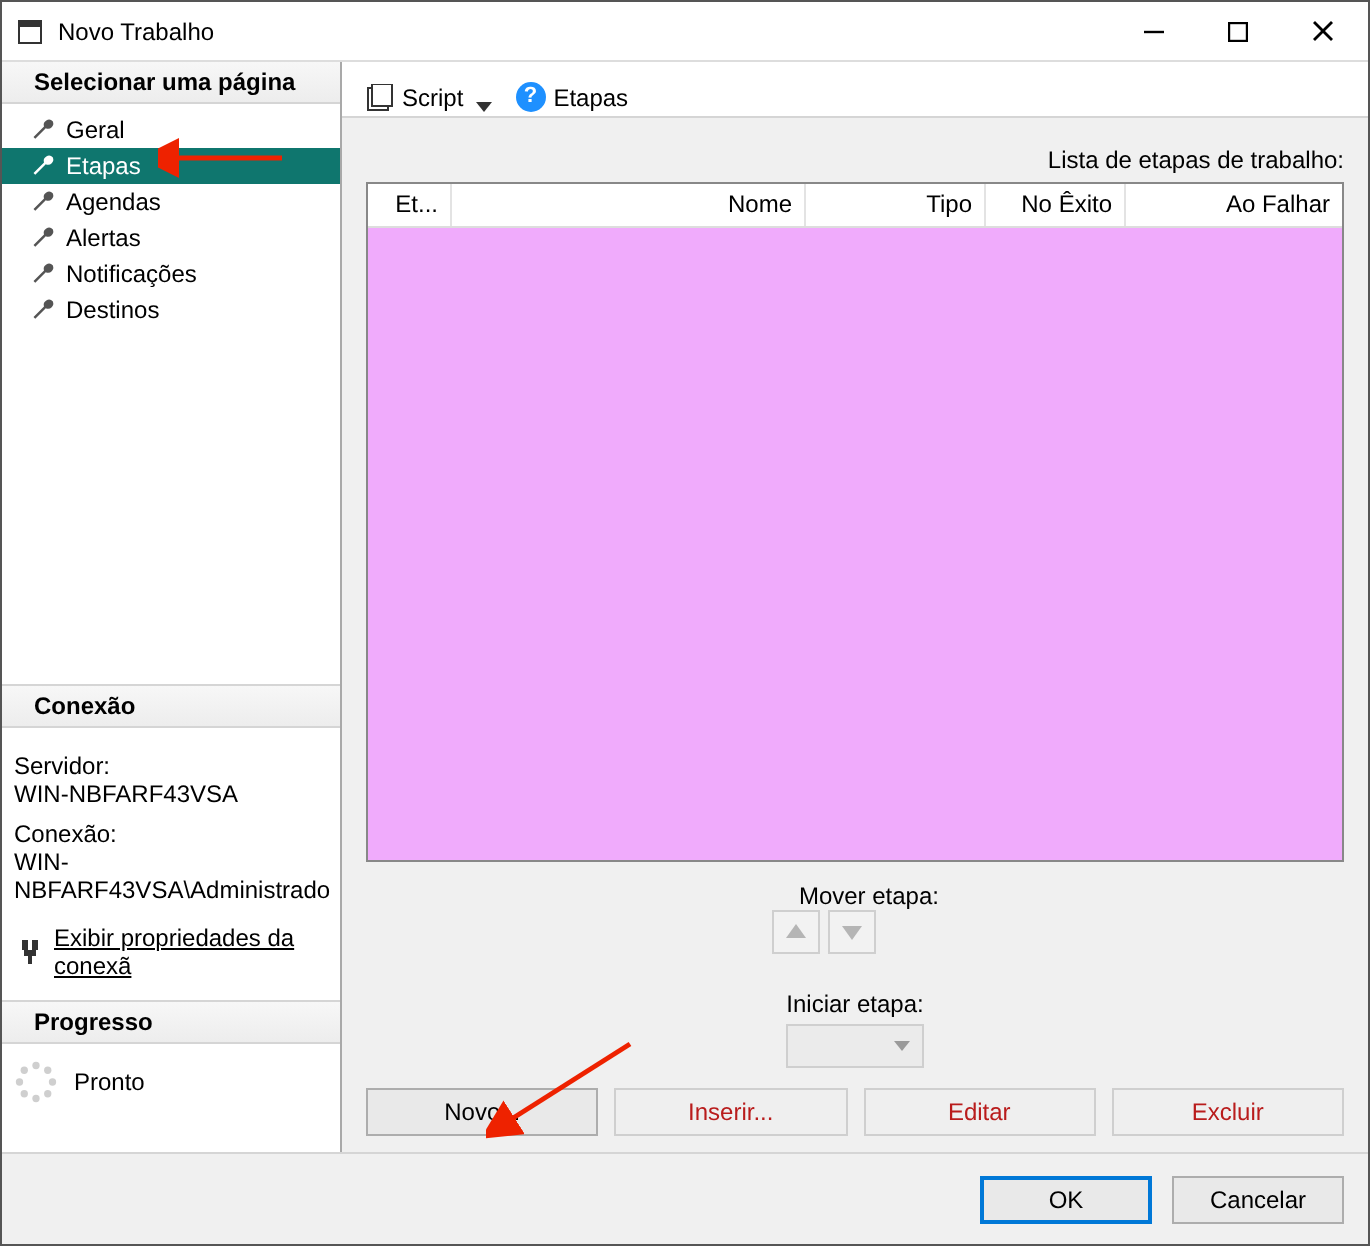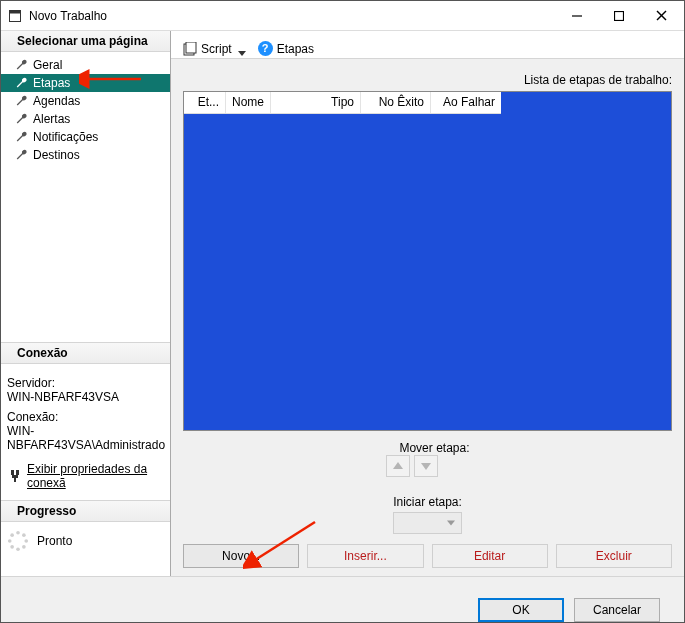--- a/index.html
+++ b/index.html
@@ -28,39 +28,39 @@
   .proplink .plicon { width:16px; height:16px; margin-right:4px; flex:none; }
   .prog-body { padding:8px 6px 24px 6px; display:flex; align-items:center; }
   .spin { width:22px; height:22px; margin-right:8px; }
   .right { flex:1; display:flex; flex-direction:column; min-width:0; }
   .toolbar { height:28px; min-height:28px; display:flex; align-items:center; padding:0 8px; border-bottom:1px solid #d5d5d5; gap:4px; }
   .tb-item { display:flex; align-items:flex-end; height:22px; padding:0 4px; gap:4px; }
   .tri { width:0; height:0; border-left:4px solid transparent; border-right:4px solid transparent; border-top:5px solid #333; margin-left:2px;}
   .help-icon { width:15px; height:15px; border-radius:50%; background:#1e90ff; color:#fff; display:flex; align-items:center; justify-content:center; font-weight:bold; font-size:11px;}
   .main { flex:1; background:#f0f0f0; padding:14px 12px 8px 12px; display:flex; flex-direction:column; min-height:0; }
   .list-label { margin-bottom:4px; }
-  .grid { flex:1; background:#1d4ed8; border:1px solid #888; display:flex; flex-direction:row; min-height:0; }
+  .grid { flex:1; background:#f0abfc; border:1px solid #888; display:flex; flex-direction:column; min-height:0; }
   .grid-head { display:flex; height:22px; background:#fff; border-bottom:1px solid #ddd; }
   .gh { border-right:1px solid #e3e3e3; padding:3px 6px; }
-  .gh.c1{ width:42px;} .gh.c2{ flex:1;} .gh.c3{ width:90px;} .gh.c4{ width:70px;} .gh.c5{ width:70px; border-right:none;}
+  .gh.c1{ width:42px;} .gh.c2{ flex:1;} .gh.c3{ width:90px;} .gh.c4{ width:70px;} .gh.c5{ width:70px; border-right:none;margin-left:38px;}
   .grid-body { flex:1; }
   .move-row { display:flex; align-items:center; margin-top:10px; gap:18px;flex-direction:column; }
   .move-lbl { width:84px; }
   .arrowbtns { display:flex; gap:4px; }
   .sqbtn { width:24px; height:22px; border:1px solid #adadad; background:#f2f2f2; display:flex; align-items:center; justify-content:center; }
   .sqbtn.disabled { border-color:#cfcfcf; }
   .sqbtn.disabled svg path { fill:#b5b5b5; }
   .start-col { flex:1; display:flex; flex-direction:column; gap:3px; }
   .combo { height:22px; border:1px solid #adadad; background:#e8e8e8; position:relative; }
   .combo.disabled { border-color:#cfcfcf; background:#ebebeb; }
   .combo .caret { position:absolute; right:6px; top:50%; transform:translateY(-50%); width:0;height:0;border-left:4px solid transparent;border-right:4px solid transparent;border-top:5px solid #9a9a9a;}
   .btnrow { display:flex; gap:8px; margin-top:10px; }
   .btn { flex:1; height:24px; border:1px solid #adadad; background:#e9e9e9; display:flex; align-items:center; justify-content:center; cursor:default; }
   .btn.disabled { color:#b91c1c; border-color:#cfcfcf; background:#efefef; }
-  .footer { height:46px; border-top:1px solid #d5d5d5; background:#f0f0f0; display:flex; align-items:flex-end; justify-content:flex-end; padding:0 24px; gap:10px; }
+  .footer { height:46px; border-top:1px solid #d5d5d5; background:#f0f0f0; display:flex; align-items:center; justify-content:flex-end; padding:0 12px; gap:10px; }
   .fbtn { width:86px; height:24px; border:1px solid #adadad; background:#e9e9e9; display:flex; align-items:center; justify-content:center; cursor:default;}
   .fbtn.primary { border:2px solid #0078d7; background:#e9e9e9;}
   .left-wrap { position:relative; flex:1; display:flex; flex-direction:column; min-height:0; overflow:hidden;}
   .arrow-red { position:absolute; }
 </style>
 </head>
 <body>
 
 <div class="window">
   <div class="titlebar">

